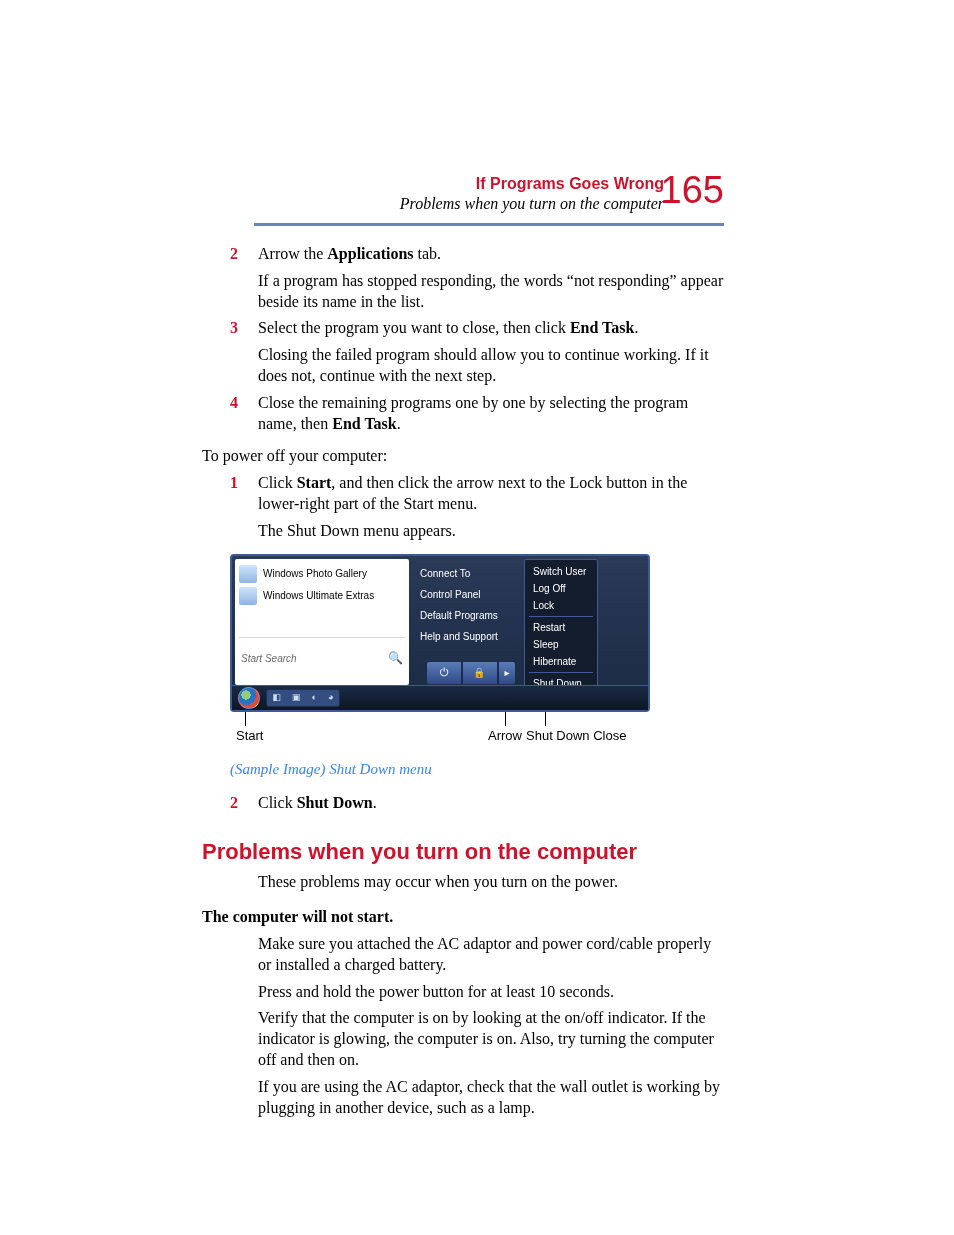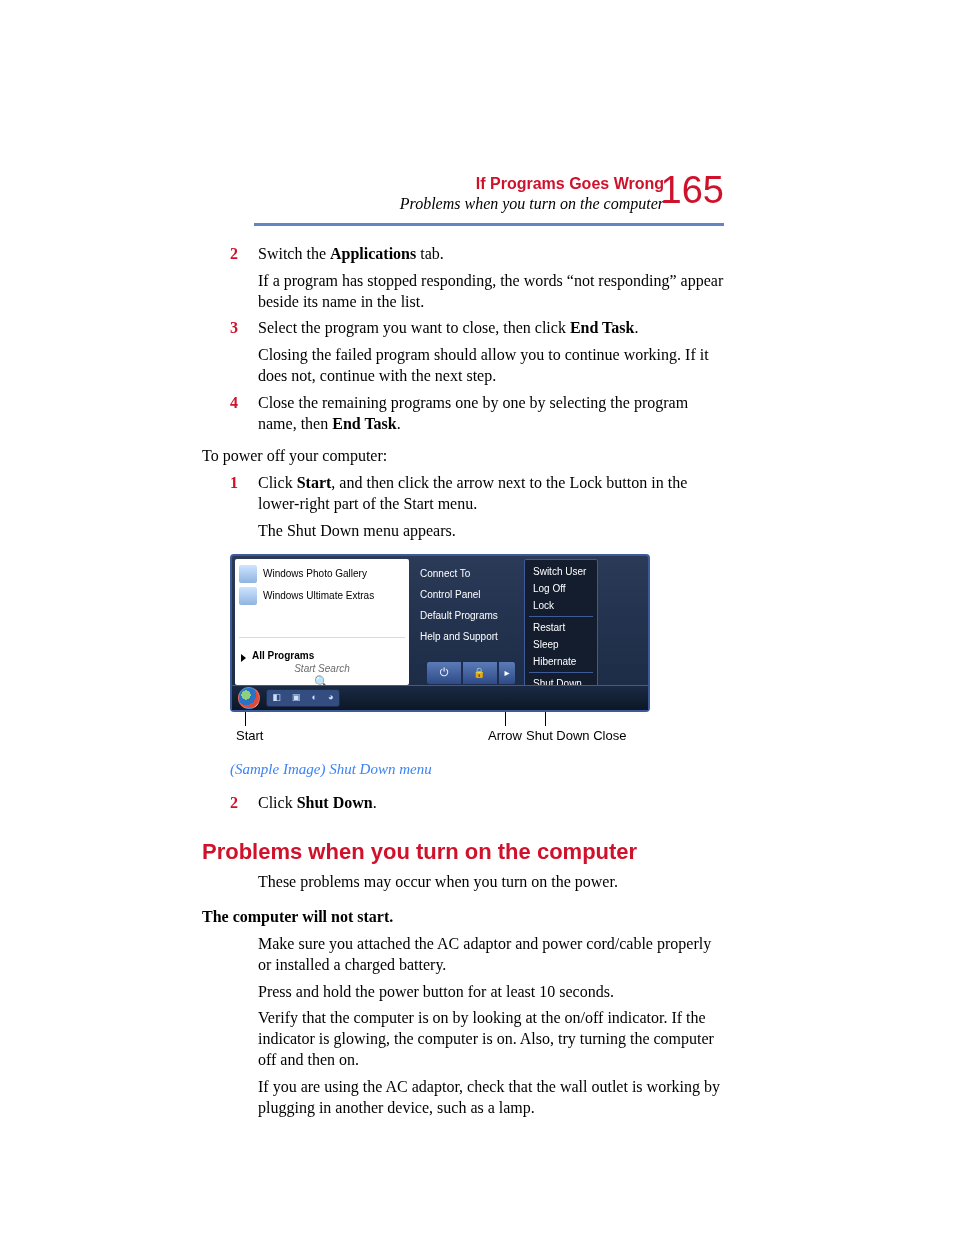--- a/index.html
+++ b/index.html
@@ -153,33 +153,32 @@
     padding-left: 2px;
   }
   .sm-left .tri {
     width: 0; height: 0;
     border-top: 4px solid transparent;
     border-bottom: 4px solid transparent;
     border-left: 5px solid #000;
   }
   .sm-search {
     position: absolute;
-    left: 3px; bottom: 26px;
+    left: 3px; bottom: 40px;
     width: 174px; height: 22px;
     background: #fff;
     border-radius: 2px;
     box-sizing: border-box;
     padding: 0 6px;
     font-size: 10px;
     font-style: italic;
     color: #6a6a6a;
     display: flex;
     align-items: center;
     justify-content: space-between;
-    flex-direction: column;
   }
   .sm-search .mag { color: #2a72c8; font-style: normal; font-size: 12px; }
   .sm-right {
     position: absolute;
     left: 182px; top: 3px;
     width: 108px; height: 102px;
     color: #fff;
     font-size: 10px;
     padding-top: 4px;
   }
@@ -273,21 +272,21 @@
     <div class="chapter-title">If Programs Goes Wrong</div>
     <div class="section-title">Problems when you turn on the computer</div>
     <div class="rule"></div>
   </div>
 
   <div class="content">
 
     <div class="step">
       <div class="step-num">2</div>
       <div class="step-body">
-        <span>Switch the </span><span class="bold">Applications</span><span> tab.</span>
+        <span>Arrow the </span><span class="bold">Applications</span><span> tab.</span>
       </div>
     </div>
     <div class="step-indent">If a program has stopped responding, the words “not responding” appear beside its name in the list.</div>
 
     <div class="step">
       <div class="step-num">3</div>
       <div class="step-body">
         <span>Select the program you want to close, then click </span><span class="bold">End Task</span><span>.</span>
       </div>
     </div>

